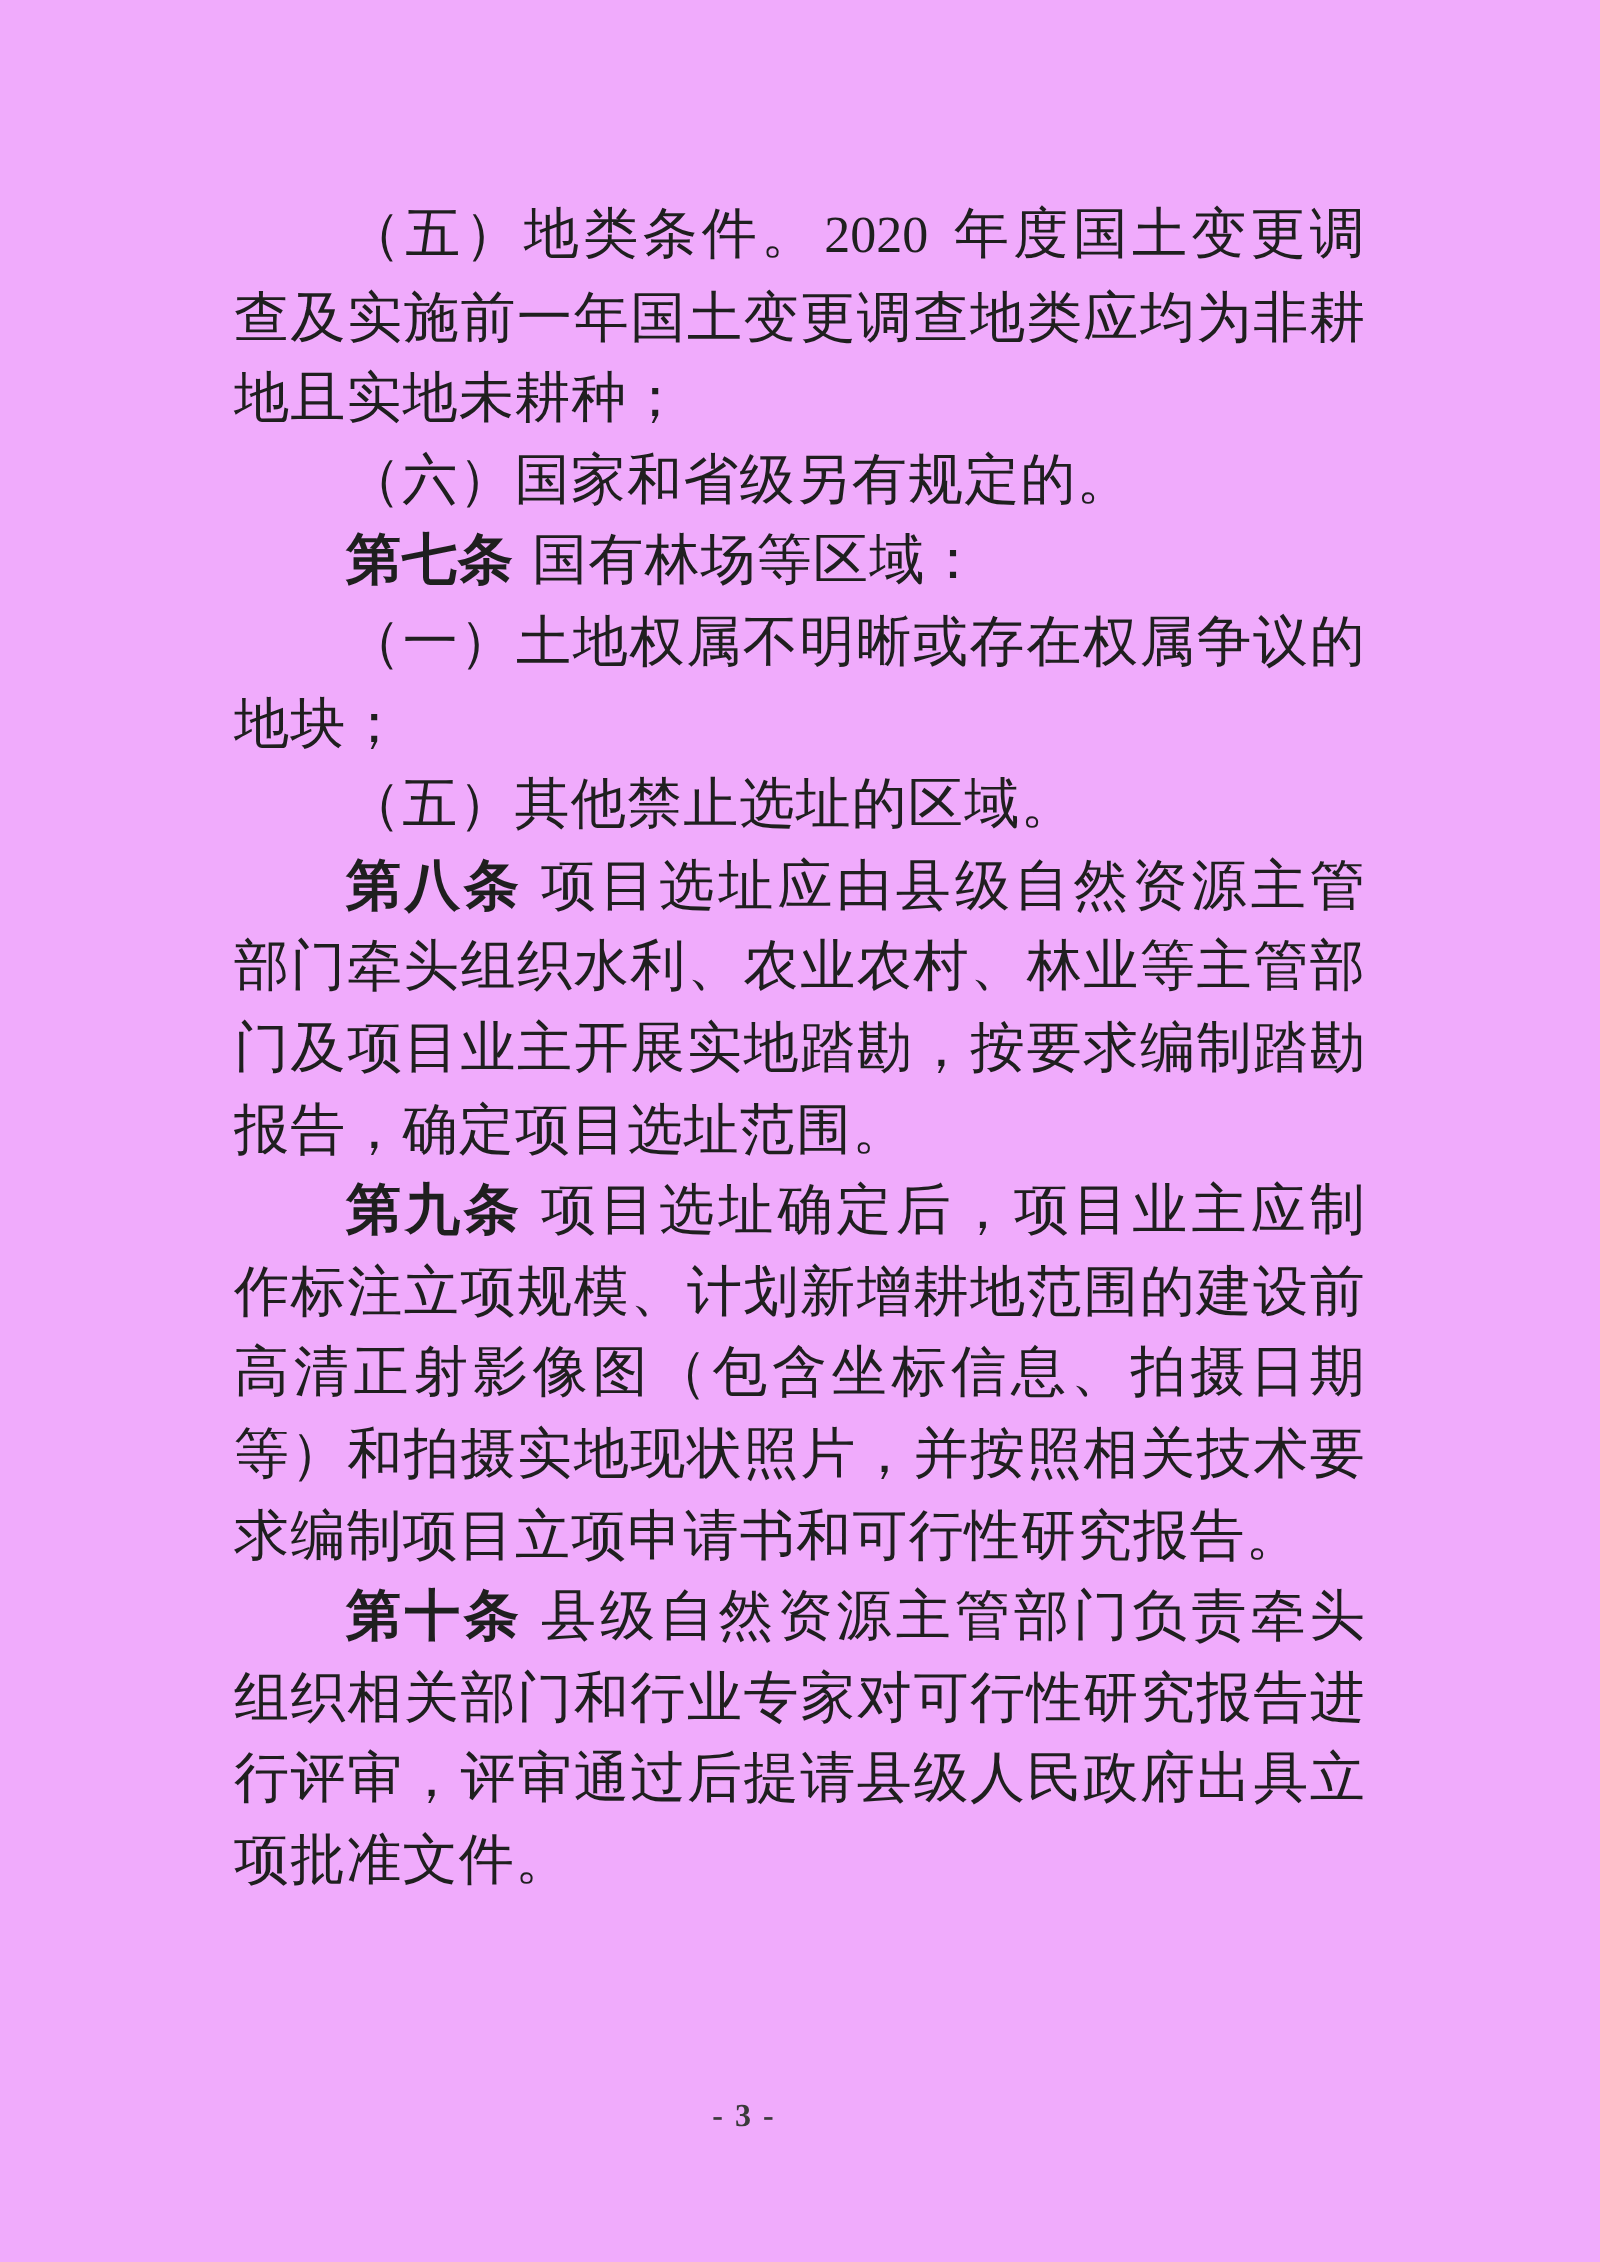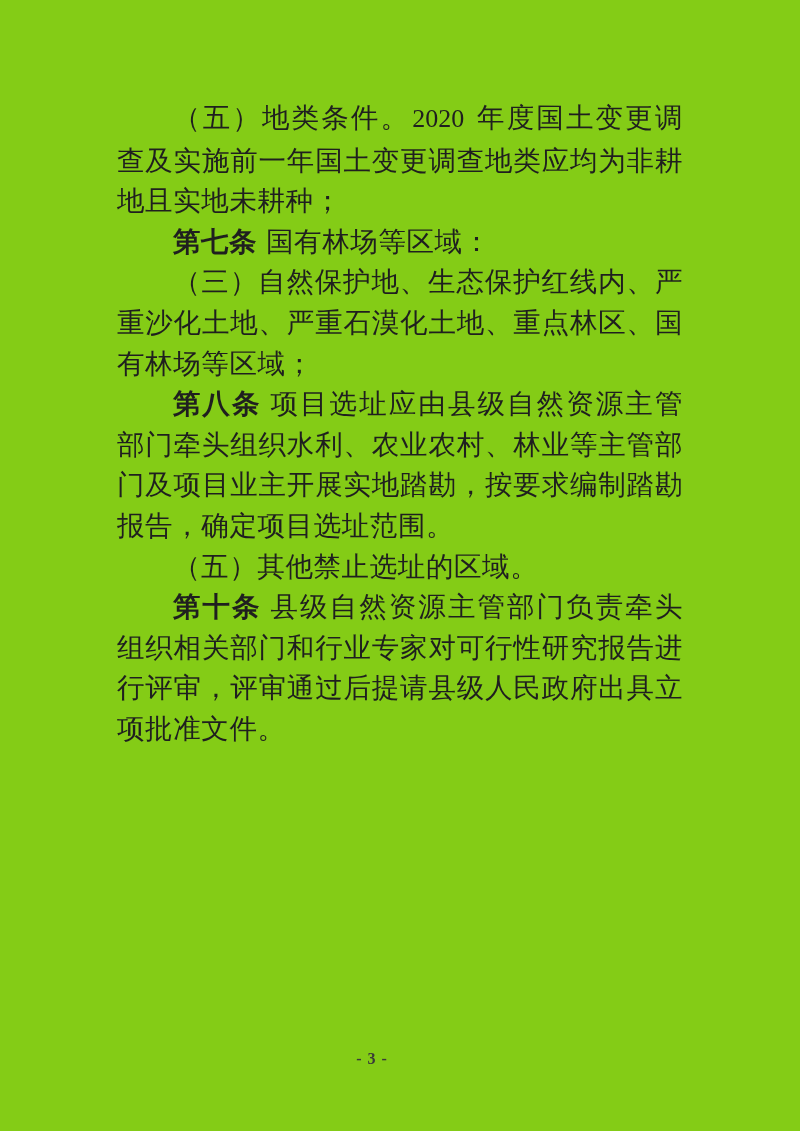--- a/index.html
+++ b/index.html
@@ -12,21 +12,21 @@
     height: 1131px;
     position: relative;
     font-family: "DejaVu Serif", "Liberation Serif", serif;
     color: #1b1b1b;
     overflow: hidden;
   }
 
   #page {
     position: absolute;
     inset: 0;
-    background: #84cc16;
+    background: #f0abfc;
   }
 
   
   #doc-body {
     position: absolute;
     left: 117px;
     top: 97px;
     width: 566px;
   }
 
@@ -79,40 +79,46 @@
 <body>
 
 <div id="page">
 
   <div id="doc-body">
 
     <p class="para">
       <span>（五）地类条件。<span class="num">2020</span> 年度国土变更调查及实施前一年国土变更调查地类应均为非耕地且实地未耕种；</span>
     </p>
 
+    <p class="para">
+      <span>（六）国家和省级另有规定的。</span>
+    </p>
 
     <p class="para">
       <span class="art-label">第七条</span><span>国有林场等区域：</span>
     </p>
 
+    <p class="para">
+      <span>（一）土地权属不明晰或存在权属争议的地块；</span>
+    </p>
+
+
 
 
     <p class="para">
-      <span>（三）自然保护地、生态保护红线内、严重沙化土地、严重石漠化土地、重点林区、国有林场等区域；</span>
+      <span>（五）其他禁止选址的区域。</span>
     </p>
-
 
     <p class="para">
       <span class="art-label">第八条</span><span>项目选址应由县级自然资源主管部门牵头组织水利、农业农村、林业等主管部门及项目业主开展实地踏勘，按要求编制踏勘报告，确定项目选址范围。</span>
     </p>
 
     <p class="para">
-      <span>（五）其他禁止选址的区域。</span>
+      <span class="art-label">第九条</span><span>项目选址确定后，项目业主应制作标注立项规模、计划新增耕地范围的建设前高清正射影像图（包含坐标信息、拍摄日期等）和拍摄实地现状照片，并按照相关技术要求编制项目立项申请书和可行性研究报告。</span>
     </p>
-
 
     <p class="para">
       <span class="art-label">第十条</span><span>县级自然资源主管部门负责牵头组织相关部门和行业专家对可行性研究报告进行评审，评审通过后提请县级人民政府出具立项批准文件。</span>
     </p>
 
   </div>
 
   <div id="page-number">- 3 -</div>
 
 </div>

